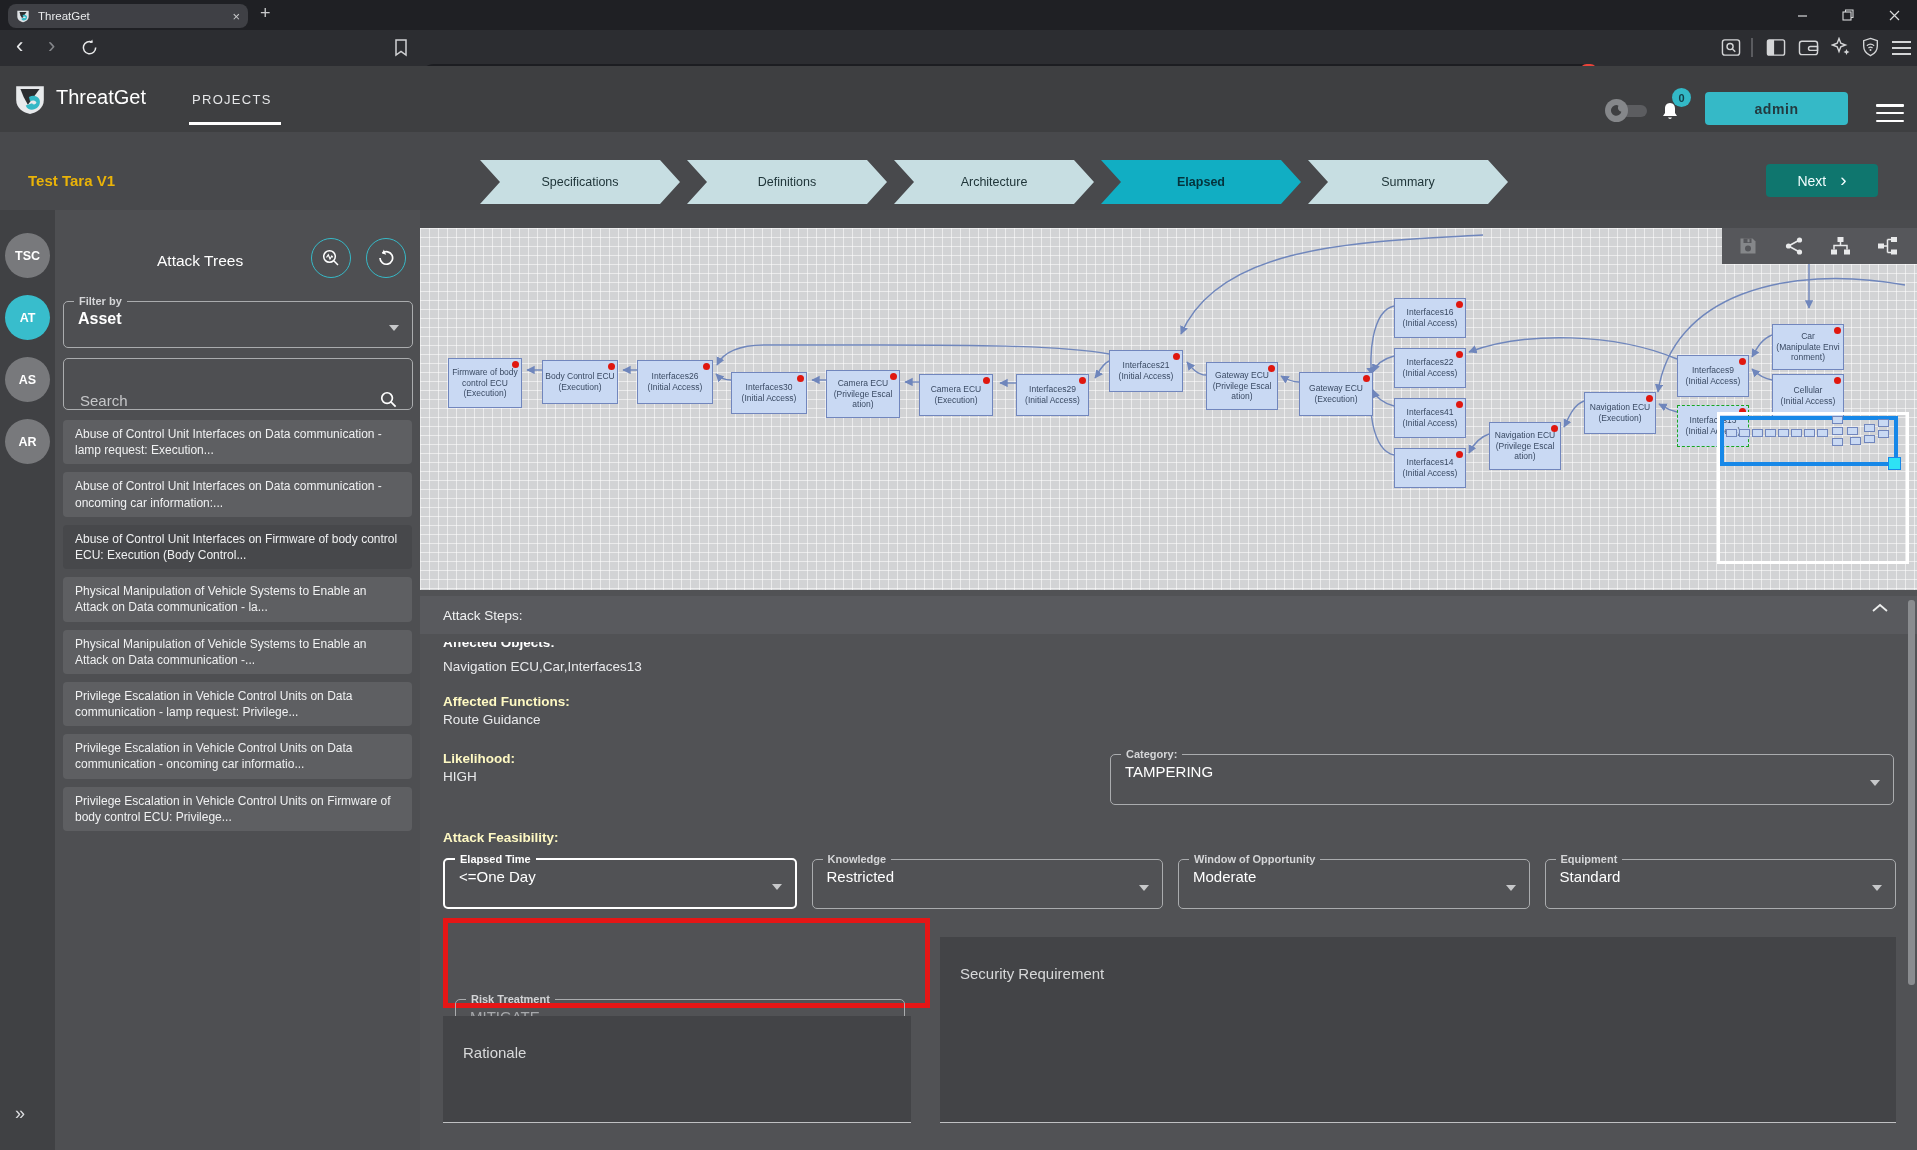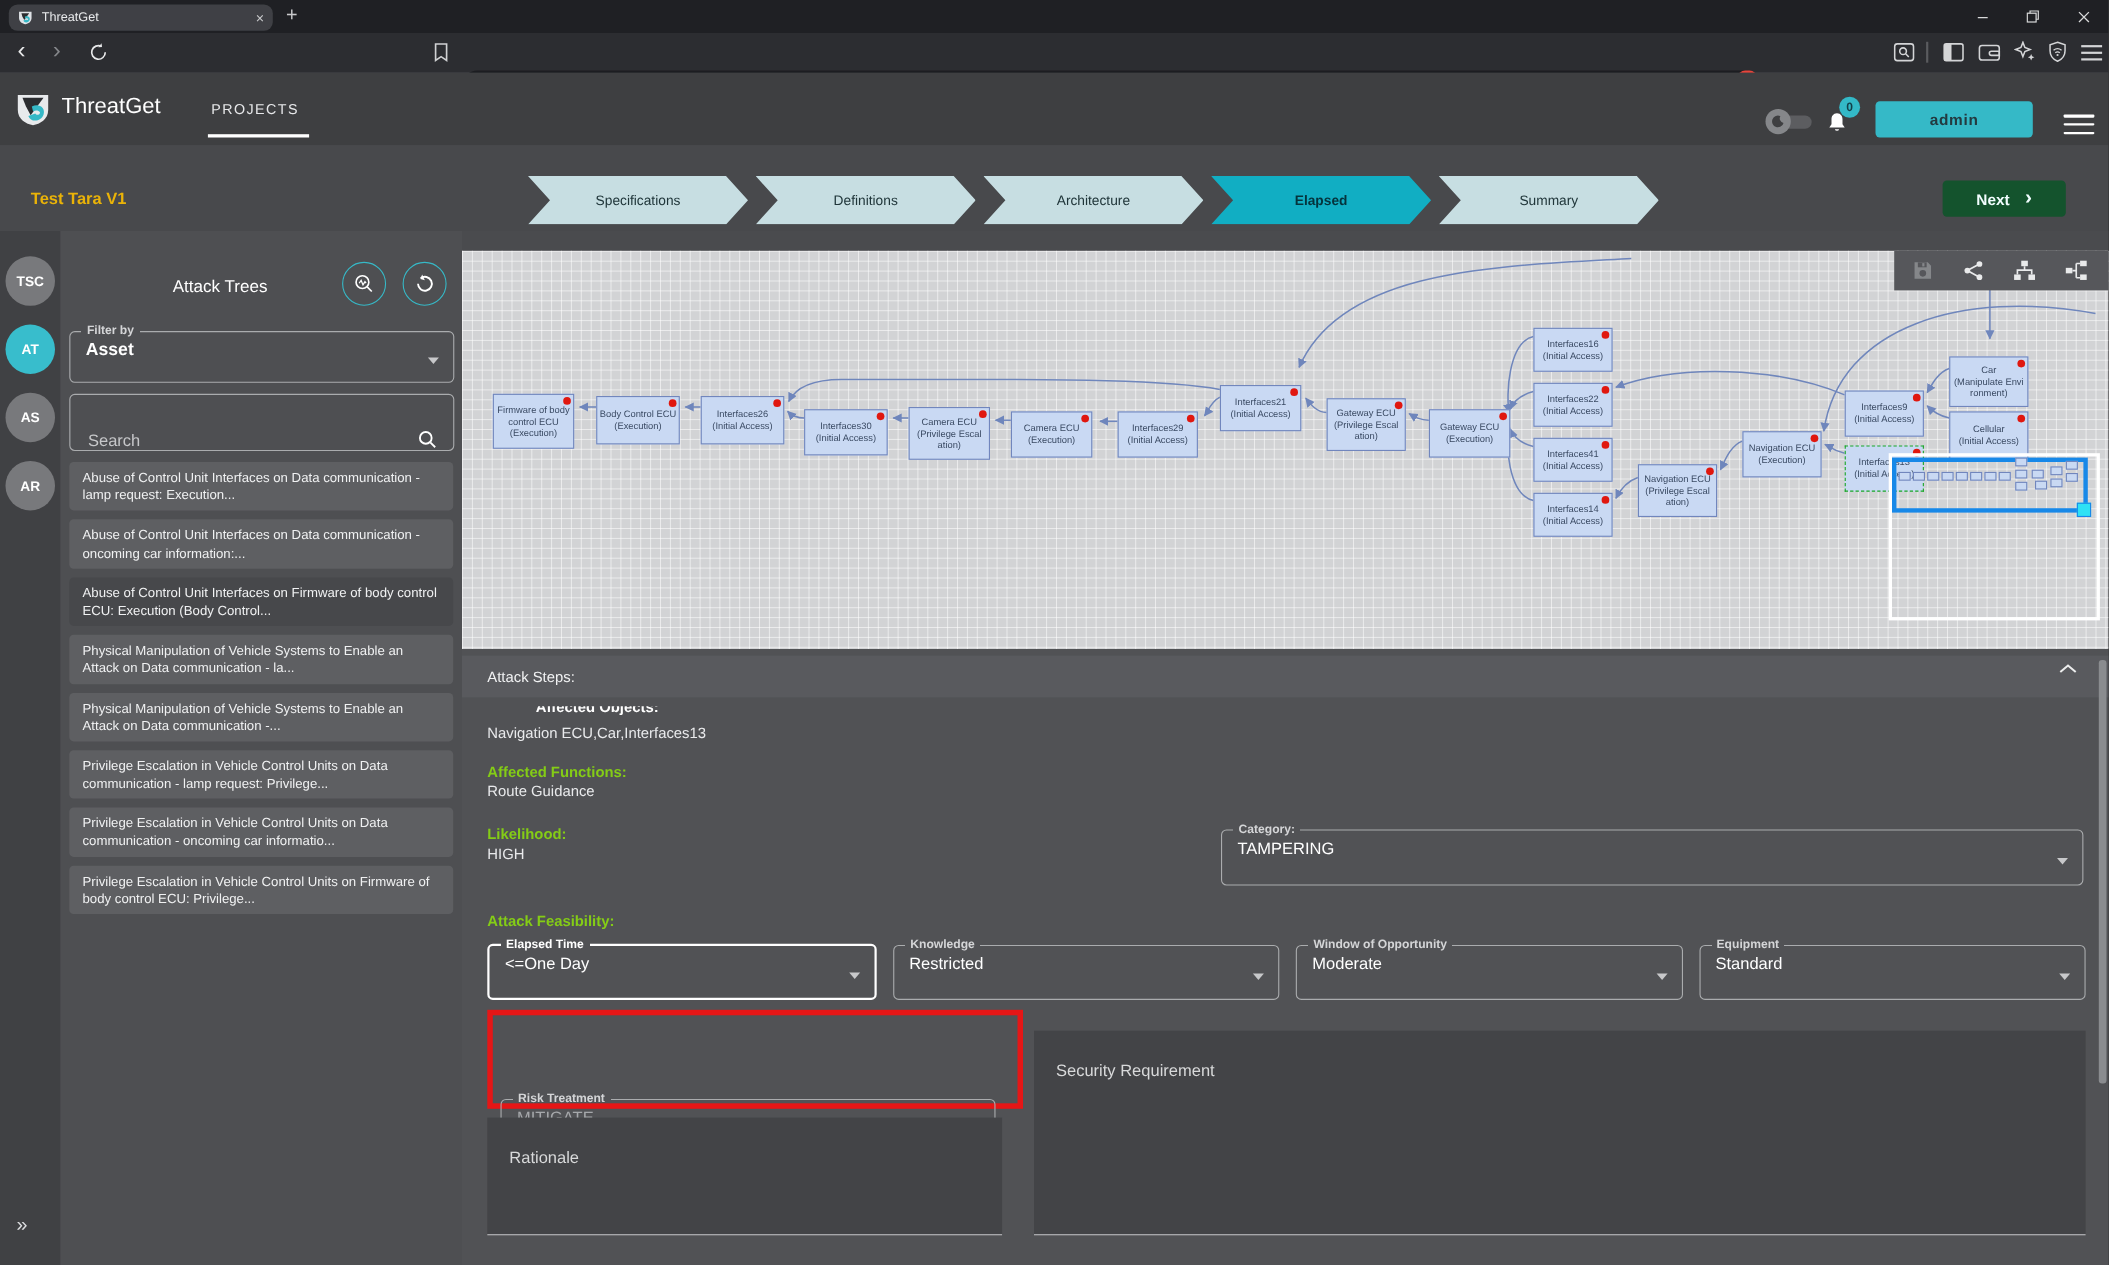--- a/index.html
+++ b/index.html
@@ -39,22 +39,22 @@
   .appmenu{position:absolute;left:1876px;top:38px;width:28px;}
   .appmenu div{height:2.6px;background:#fff;margin-bottom:5.2px;border-radius:1px;}
   
   .stagebar{position:absolute;left:0;top:132px;width:100%;height:78px;background:#48494c;}
   .proj-title{position:absolute;left:28px;top:40px;color:#eab308;font-size:15px;font-weight:bold;}
   .stage-arrows{position:absolute;left:480px;top:28px;display:flex;gap:7px;}
   .stage{width:200px;height:44px;background:#c7dee2;color:#20363a;font-size:12.5px;
     display:flex;align-items:center;justify-content:center;
     clip-path:polygon(0 0,calc(100% - 20px) 0,100% 50%,calc(100% - 20px) 100%,0 100%,20px 50%);}
   .stage.active{background:#11aec3;color:#05333c;font-weight:bold;}
-  .next-btn{position:absolute;left:1766px;top:32px;width:112px;height:33px;border-radius:4px;background:#14532d;
-    color:#f2feff;font-size:14px;display:flex;align-items:center;justify-content:center;gap:14px;font-weight:bold;}
+  .next-btn{position:absolute;left:1766px;top:32px;width:112px;height:33px;border-radius:4px;background:#0f766e;
+    color:#f2feff;font-size:14px;display:flex;align-items:center;justify-content:center;gap:14px;}
   .next-chevron{font-size:19px;line-height:1;margin-top:-2px;}
   
   .main{position:absolute;left:0;top:210px;width:100%;height:940px;background:#4a4b4e;}
   .rail{position:absolute;left:0;top:0;width:55px;height:940px;background:#404144;}
   .rail-items{position:absolute;left:0;top:23px;width:55px;display:flex;flex-direction:column;align-items:center;gap:17px;}
   .rail-circle{width:45px;height:45px;border-radius:50%;background:#78797c;color:#fff;font-size:12.5px;font-weight:bold;
     display:flex;align-items:center;justify-content:center;}
   .rail-circle.active{background:#38bdcc;}
   .rail-collapse{position:absolute;left:15px;bottom:26px;color:#dcdde0;font-size:18px;}
   .sidepanel{position:absolute;left:55px;top:0;width:365px;height:940px;background:#4e4f52;}
@@ -92,23 +92,23 @@
   .mm-blue{position:absolute;left:1300px;top:188px;width:178px;height:50px;border:4px solid #1788e8;box-sizing:border-box;}
   .mm-node{position:absolute;width:11px;height:8px;background:#c9d9f3;border:1px solid #7186bd;box-sizing:border-box;}
   .mm-handle{position:absolute;left:1468px;top:229px;width:13px;height:13px;background:#2ee2f5;border:1px solid #1788e8;box-sizing:border-box;}
   .dtoolbar{position:absolute;left:1302px;top:0;width:195px;height:36px;background:#56575b;
     display:flex;align-items:center;gap:26px;padding-left:16px;box-sizing:border-box;}
   
   .steps{position:absolute;left:0;top:380px;width:1497px;height:560px;background:#515255;}
   .steps-band{position:absolute;left:0;top:6px;width:100%;height:38px;background:#595a5e;
     display:flex;align-items:center;padding-left:23px;box-sizing:border-box;color:#f1f2f3;font-size:13.5px;}
   .band-chevron{position:absolute;right:28px;top:12px;}
-  .ao-clip{position:absolute;left:23px;top:52px;height:10px;overflow:hidden;margin-left:44px;}
+  .ao-clip{position:absolute;left:23px;top:52px;height:10px;overflow:hidden;}
   .ao-clip span{display:block;font-weight:bold;font-size:13.5px;color:#fff;transform:translateY(-7px);}
-  .slabel{position:absolute;font-weight:bold;font-size:13.5px;color:#84cc16;}
+  .slabel{position:absolute;font-weight:bold;font-size:13.5px;color:#fef9c3;}
   .sval{position:absolute;font-size:13.5px;color:#e9eaec;}
   .cat-fs{position:absolute;left:690px;top:158px;width:784px;height:57px;}
   .feas-row{position:absolute;left:23px;top:263px;width:1453px;height:56px;display:flex;gap:15px;}
   .feas-row fieldset{flex:1;height:56px;}
   fieldset.focused{border:2px solid #fff;}
   fieldset.focused legend{color:#fff;}
   .red-box{position:absolute;left:23px;top:328px;width:487px;height:90px;border:5px solid #e51616;box-sizing:border-box;}
   .risk-fs{position:absolute;left:35px;top:346px;width:450px;height:56px;border-color:#9a9c9e;}
   .risk-fs legend{color:#bcbec0;}
   .risk-fs .fs-value{color:#a6a8ab;}

